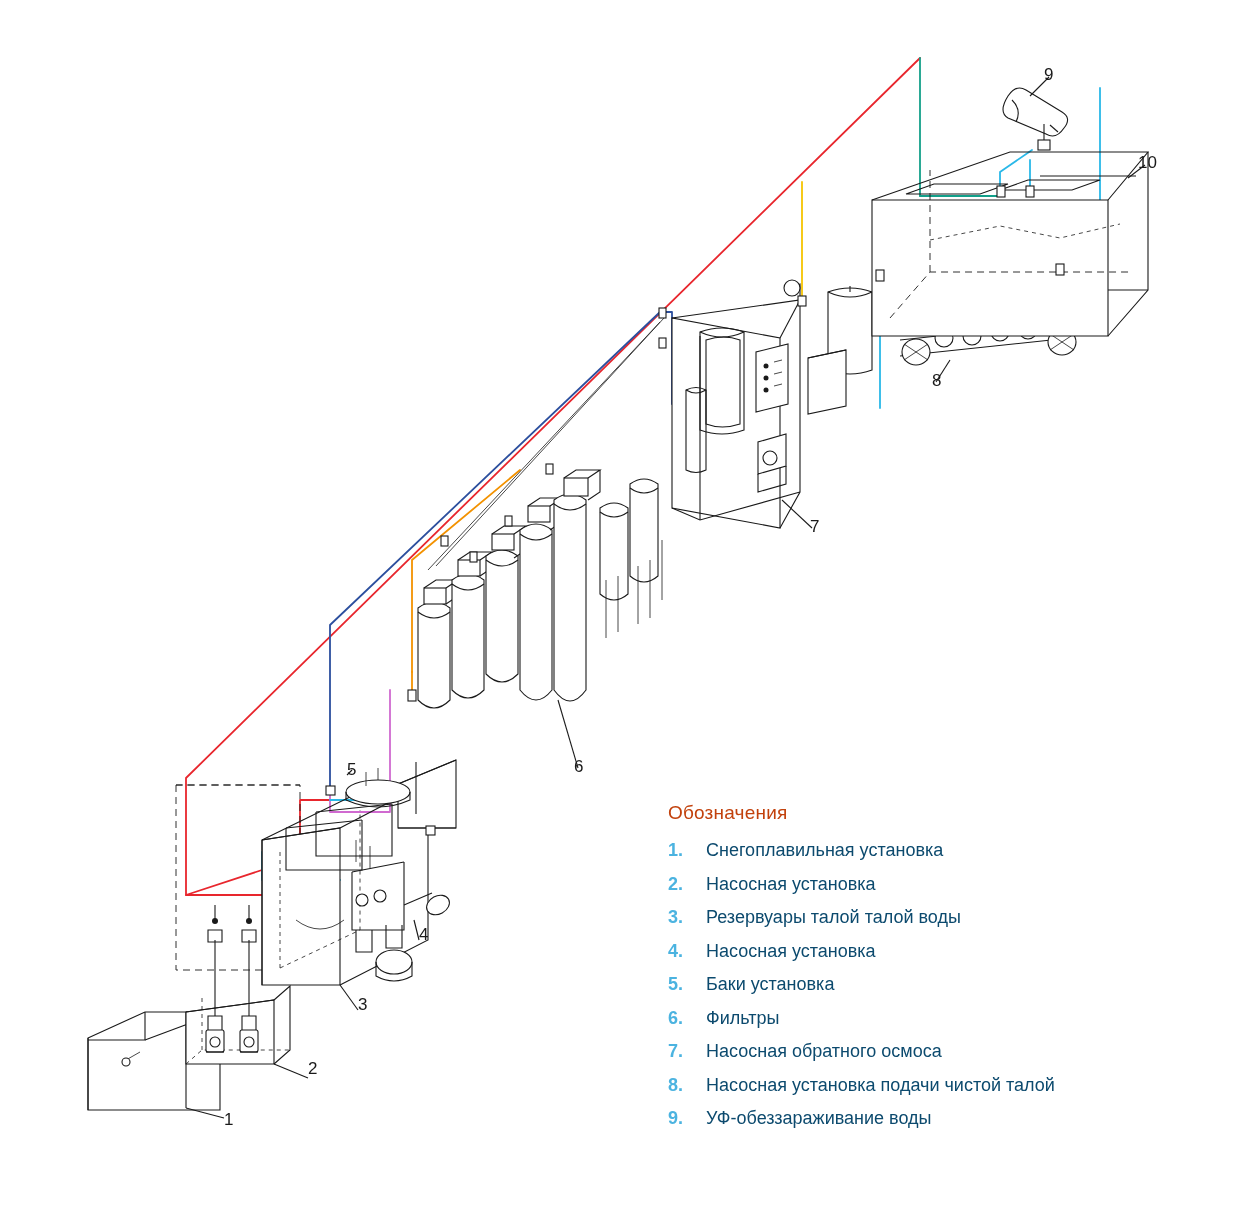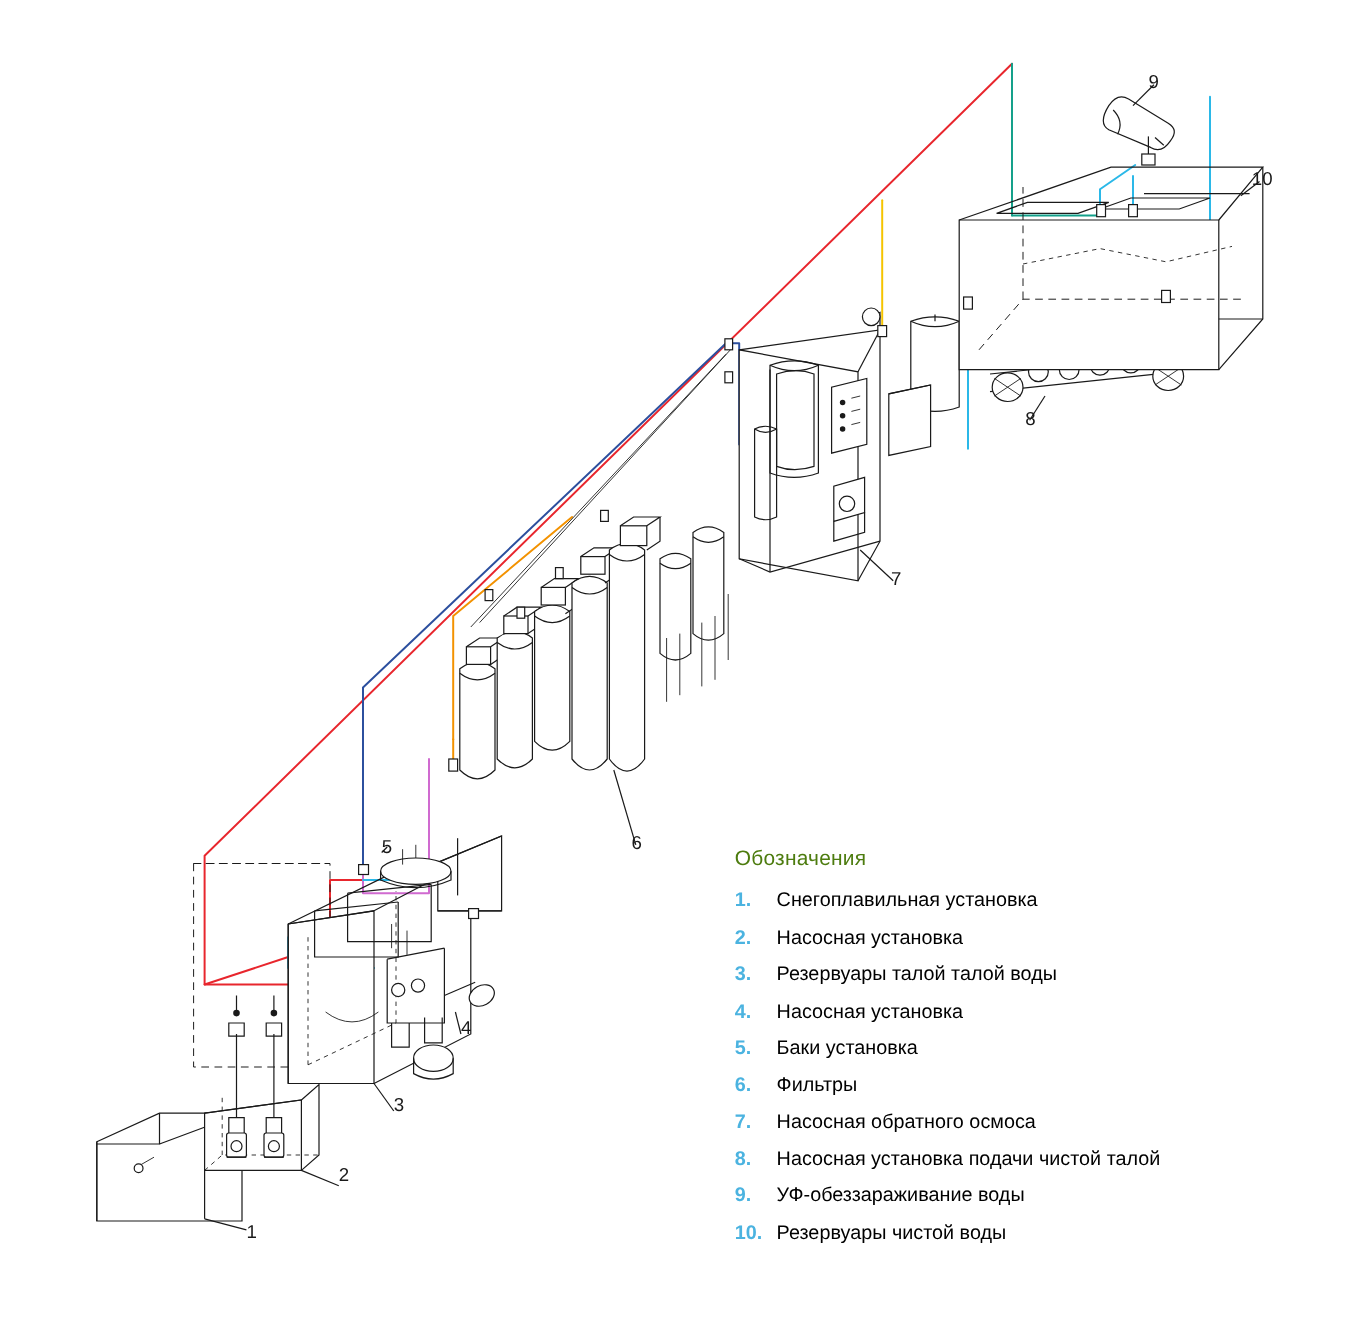--- a/index.html
+++ b/index.html
@@ -39,23 +39,24 @@
 
   
   #legend {
     position: absolute;
     left: 668px;
     top: 770px;
     width: 520px;
   }
   #legend .legend-title {
     font-size: 19px;
-    color: #4d7c0f;
+    color: #c2410c;
     margin-bottom: 16px;
     letter-spacing: 0.2px;
+    margin-top: 32px;
   }
   #legend ol {
     list-style: none;
     margin: 0;
     padding: 0;
   }
   #legend li {
     display: flex;
     align-items: baseline;
     margin-bottom: 12.5px;
@@ -63,21 +64,21 @@
   #legend .num {
     width: 38px;
     flex: 0 0 38px;
     font-size: 18px;
     font-weight: bold;
     color: #4bb3e0;
     text-align: left;
   }
   #legend .txt {
     font-size: 18px;
-    color: #000000;
+    color: #0c4a6e;
     line-height: 1.15;
   }
   .calloutnum {
     font-size: 17px;
     fill: #1a1a1a;
     font-family: "Liberation Sans", sans-serif;
   }
 </style>
 </head>
 <body>
@@ -424,20 +425,16 @@
         <span class="txt">Насосная обратного осмоса</span>
       </li>
       <li>
         <span class="num">8.</span>
         <span class="txt">Насосная установка подачи чистой талой</span>
       </li>
       <li>
         <span class="num">9.</span>
         <span class="txt">УФ-обеззараживание воды</span>
       </li>
-      <li>
-        <span class="num">10.</span>
-        <span class="txt">Резервуары чистой воды</span>
-      </li>
     </ol>
   </div>
 
 </div>
 
 </body></html>

